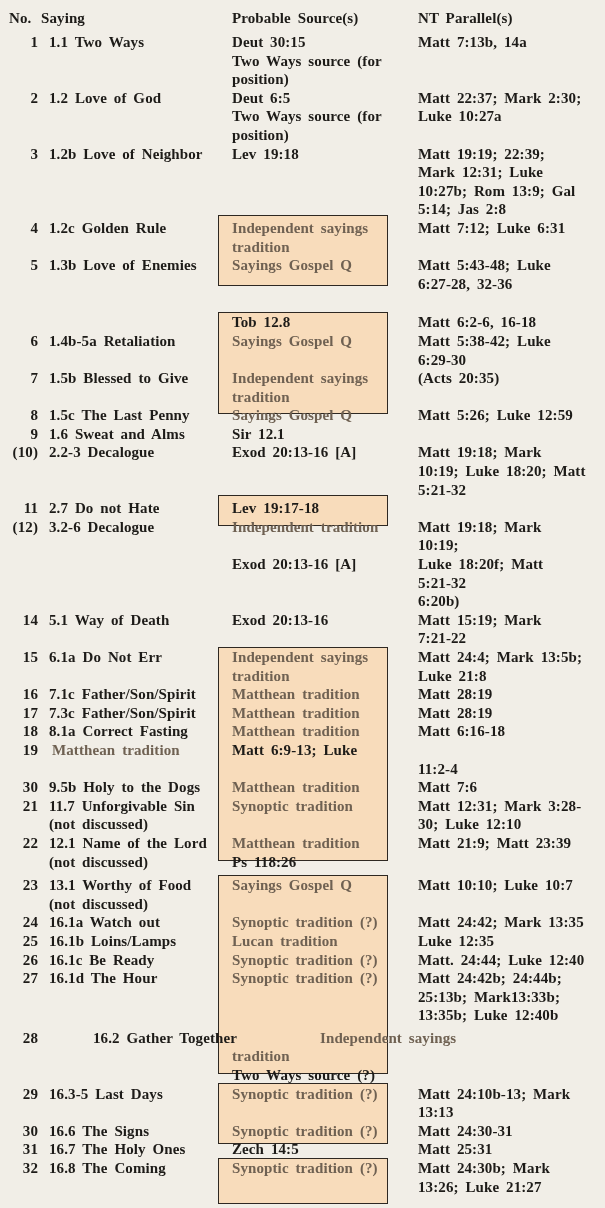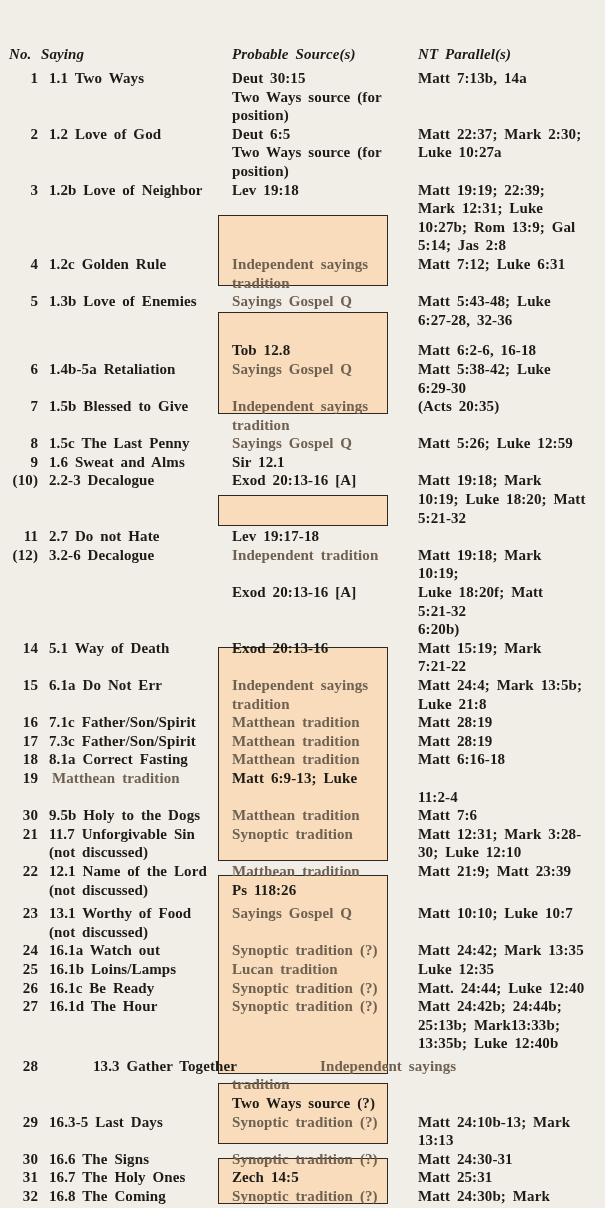--- a/index.html
+++ b/index.html
@@ -23,22 +23,20 @@
   }
   .line{
     position:relative;z-index:1;
     display:grid;
     grid-template-columns:38px 180px 186px auto;
     height:18.6px;line-height:18.6px;
     white-space:nowrap;
   }
   .line.header{
     height:24px;line-height:19px;
-    font-style:italic;
-    margin-top:36px;
   }
   .c-no{text-align:right;}
   .header .c-no{text-align:left;padding-left:9px;}
   .c-saying{padding-left:11px;}
   .header .c-saying{padding-left:3px;}
   .c-source{padding-left:14px;}
   .c-nt{padding-left:14px;}
   .c-source.boxed{color:var(--hl-ink,#6f6152);}
   .hl-box{
     position:absolute;z-index:0;
@@ -136,21 +134,21 @@
     <div class="c-saying">1.3b Love of Enemies</div>
     <div class="c-source boxed">Sayings Gospel Q</div>
     <div class="c-nt">Matt 5:43-48; Luke</div>
   </div>
       <div class="line">
     <div class="c-no"></div>
     <div class="c-saying"></div>
     <div class="c-source"></div>
     <div class="c-nt">6:27-28, 32-36</div>
   </div>
-      <div class="line" style="margin-top: 12px;">
+      <div class="line" style="margin-top: 20px;">
     <div class="c-no"></div>
     <div class="c-saying"></div>
     <div class="c-source">Tob 12.8</div>
     <div class="c-nt">Matt 6:2-6, 16-18</div>
   </div>
       <div class="line">
     <div class="c-no">6</div>
     <div class="c-saying">1.4b-5a Retaliation</div>
     <div class="c-source boxed">Sayings Gospel Q</div>
     <div class="c-nt">Matt 5:38-42; Luke</div>
@@ -364,21 +362,21 @@
     <div class="c-nt">25:13b; Mark13:33b;</div>
   </div>
       <div class="line">
     <div class="c-no"></div>
     <div class="c-saying"></div>
     <div class="c-source"></div>
     <div class="c-nt">13:35b; Luke 12:40b</div>
   </div>
       <div class="line" style="margin-top: 4px; gap: 44px;">
     <div class="c-no">28</div>
-    <div class="c-saying">13.3 Gather Together</div>
+    <div class="c-saying">16.2 Gather Together</div>
     <div class="c-source boxed">Independent sayings</div>
     <div class="c-nt"></div>
   </div>
       <div class="line">
     <div class="c-no"></div>
     <div class="c-saying"></div>
     <div class="c-source boxed">tradition</div>
     <div class="c-nt"></div>
   </div>
       <div class="line">

